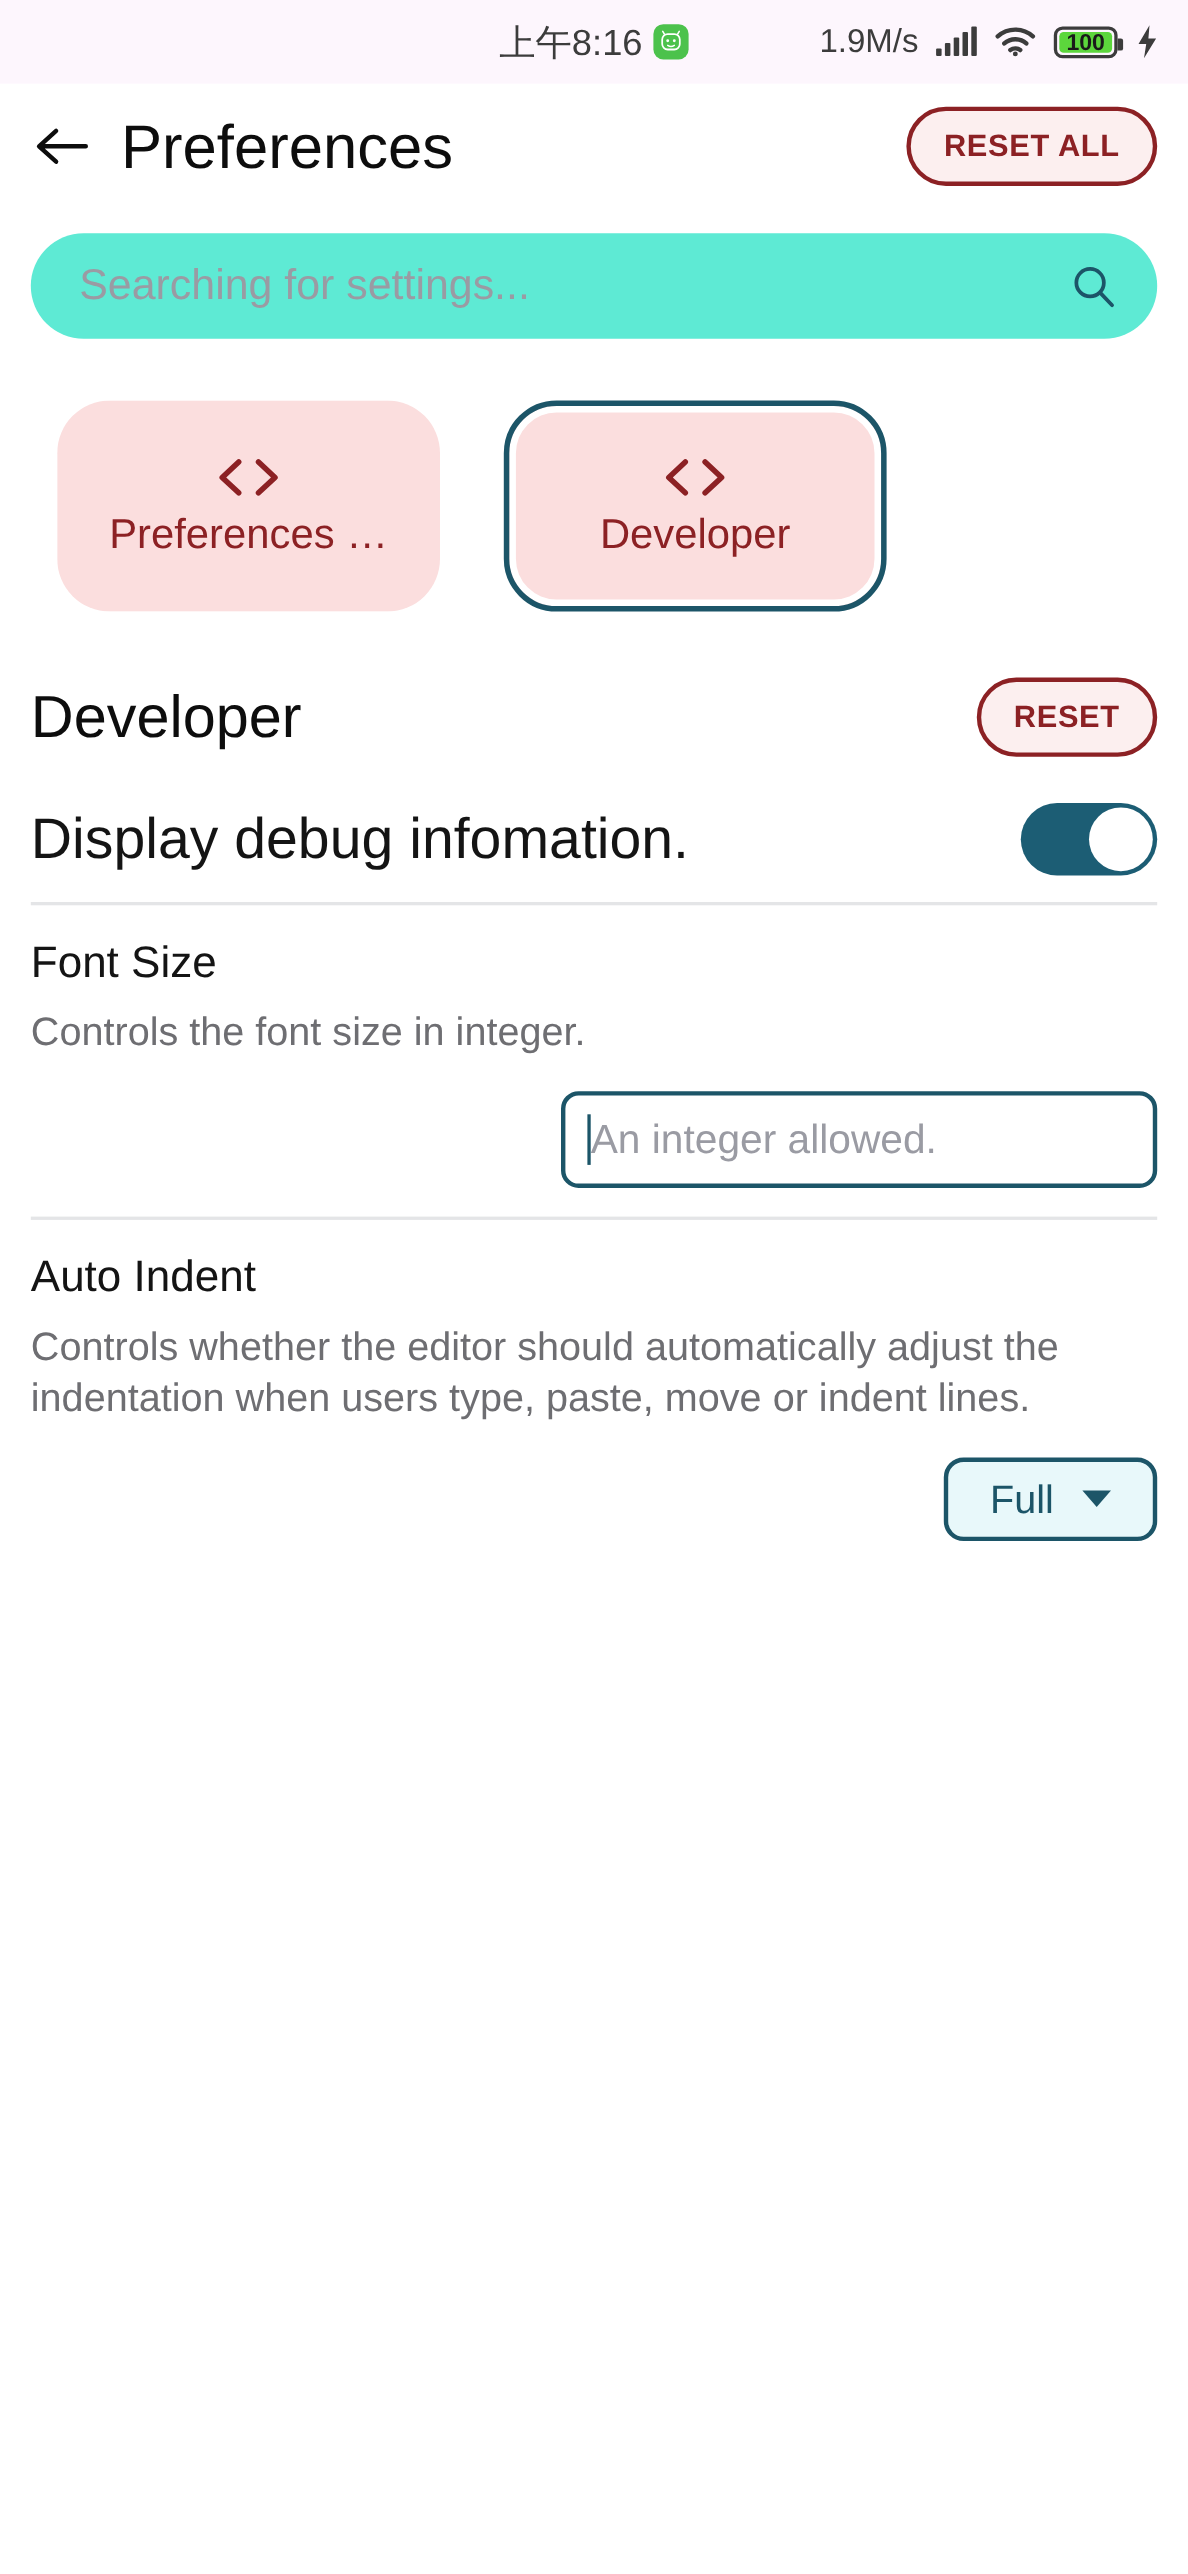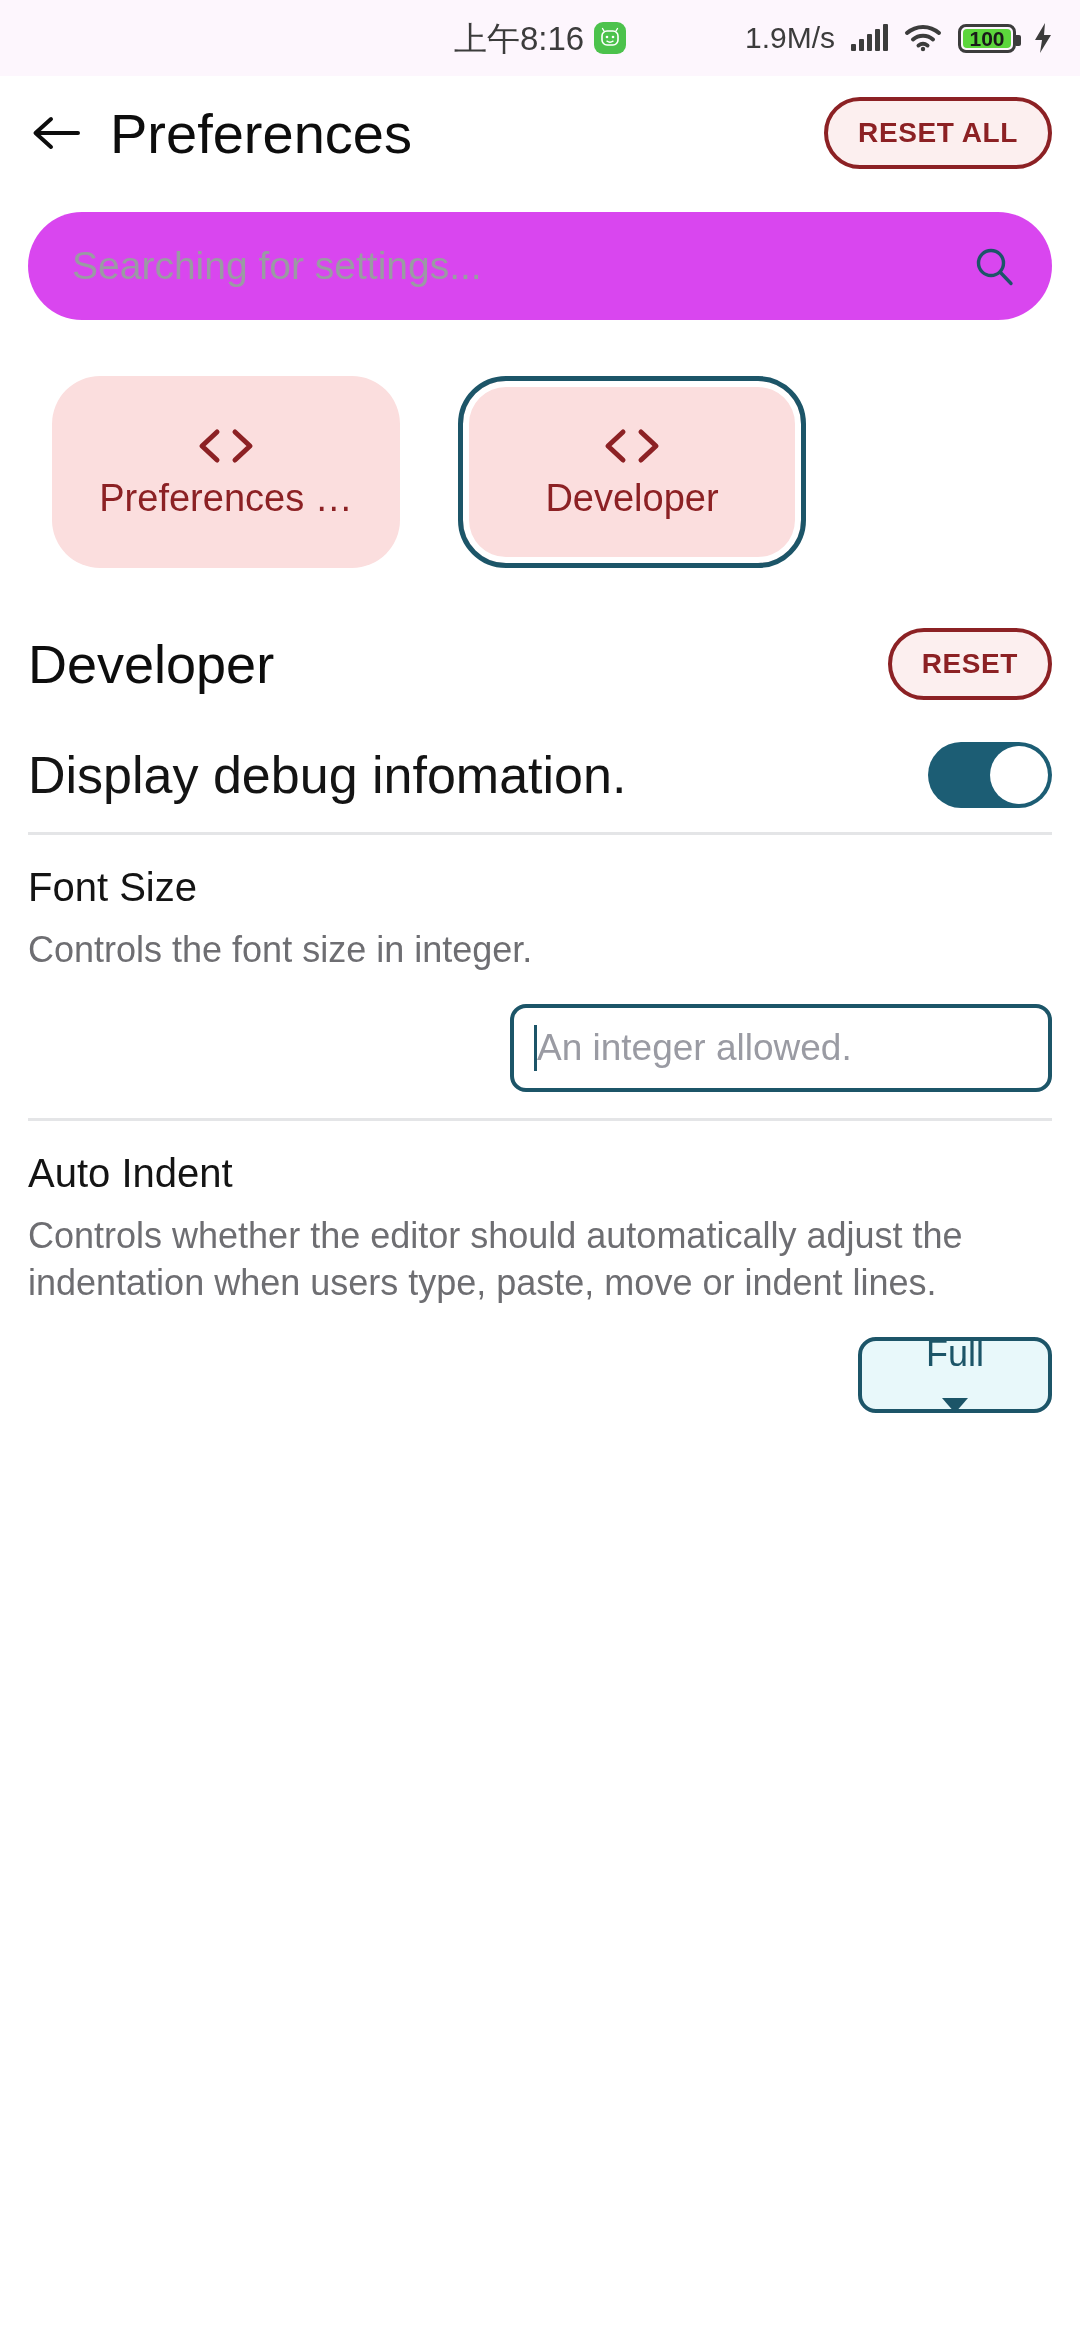--- a/index.html
+++ b/index.html
@@ -116,22 +116,22 @@
     font-weight: bold;
     letter-spacing: 0.6px;
     padding: 18px 30px;
     white-space: nowrap;
     line-height: 1;
   }
 
   
   .search-wrap { padding: 22px 28px 0 28px; }
   .search-bar {
-    height: 108px;
-    background: #d946ef;
+    height: 96px;
+    background: #5eead4;
     border-radius: 58px;
     display: flex;
     align-items: center;
     padding: 0 36px 0 44px;
   }
   .search-input {
     flex: 1;
     border: none;
     outline: none;
     background: transparent;
@@ -257,21 +257,20 @@
     min-width: 194px;
     height: 76px;
     border: 4px solid #1C5568;
     border-radius: 18px;
     background: #E8F8FA;
     display: flex;
     align-items: center;
     justify-content: center;
     gap: 26px;
     padding: 0 24px;
-    flex-direction: column;
   }
   .dropdown .dd-label {
     font-size: 36px;
     color: #1C5568;
     line-height: 1;
   }
   .caret-down {
     width: 0; height: 0;
     border-left: 13px solid transparent;
     border-right: 13px solid transparent;

